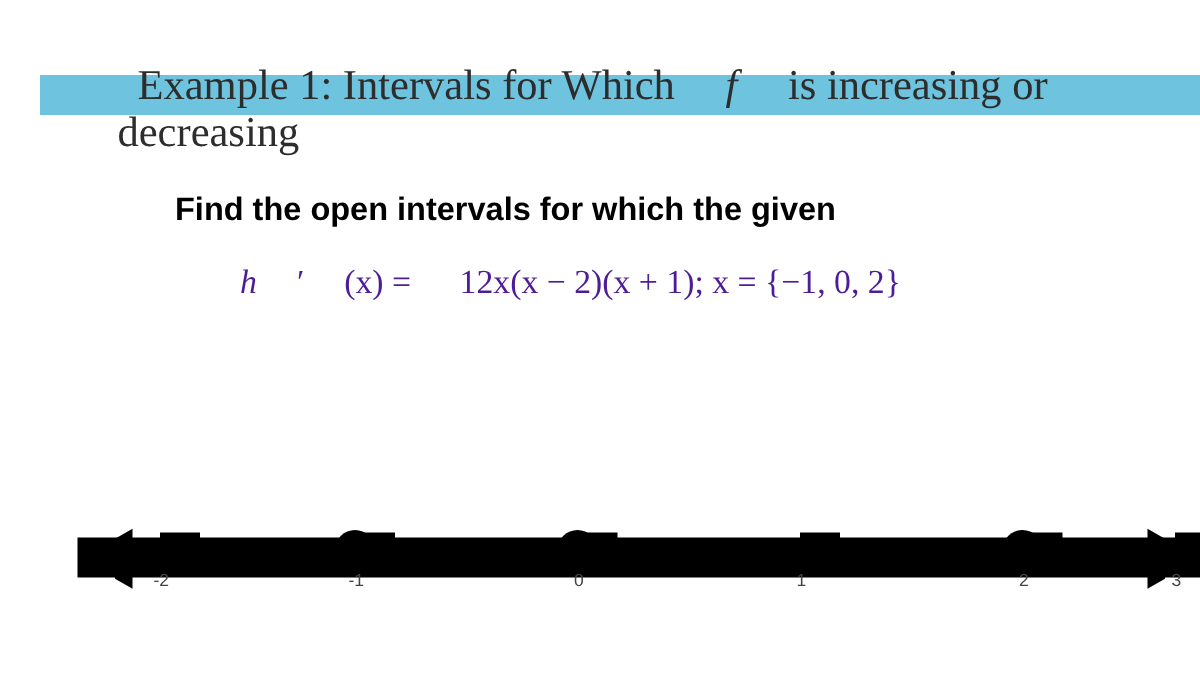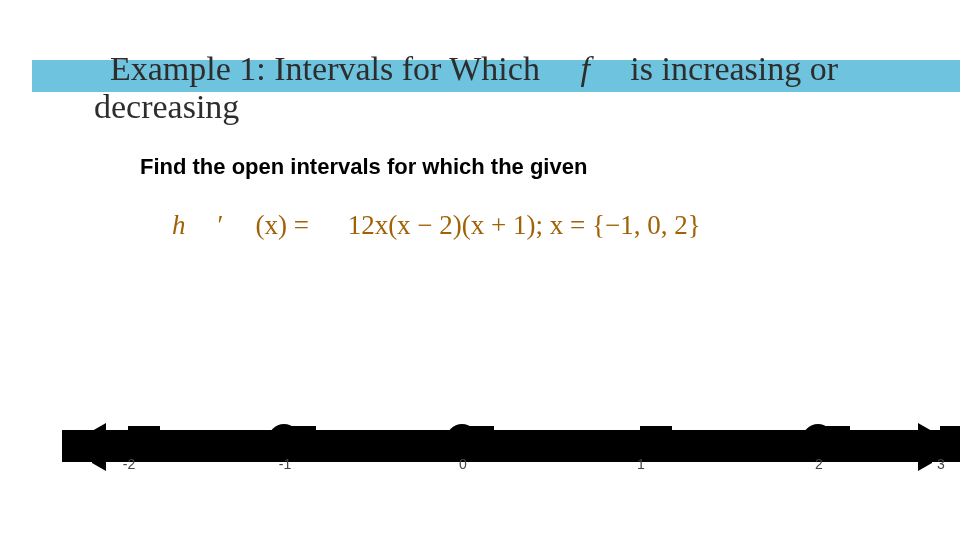--- a/index.html
+++ b/index.html
@@ -26,32 +26,32 @@
   }
   .it { font-style: italic; font-family: Georgia, serif; }
 
   .prompt {
     position: absolute;
     top: 86px;
     left: 76px;
     width: 780px;
     font-family: Arial, Helvetica, sans-serif;
     font-weight: 700;
-    font-size: 22px;
+    font-size: 26px;
     line-height: 34px;
     color: #000;
   }
 
   .equation {
     position: absolute;
     top: 162px;
-    left: 108px;
+    left: 128px;
     font-family: 'Cambria Math', 'Times New Roman', serif;
     font-size: 27px;
-    color: #a16207;
+    color: #4c1d95;
   }
   .equation .prime { font-family: 'Times New Roman', serif; }
 
   .numline {
     position: absolute;
     top: 380px;
     left: 30px;
     width: 900px;
     height: 60px;
   }

